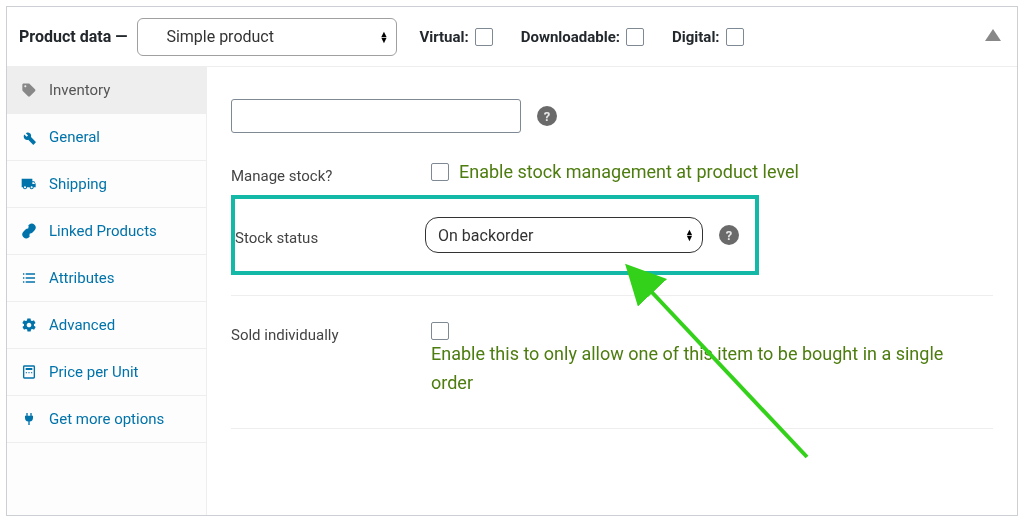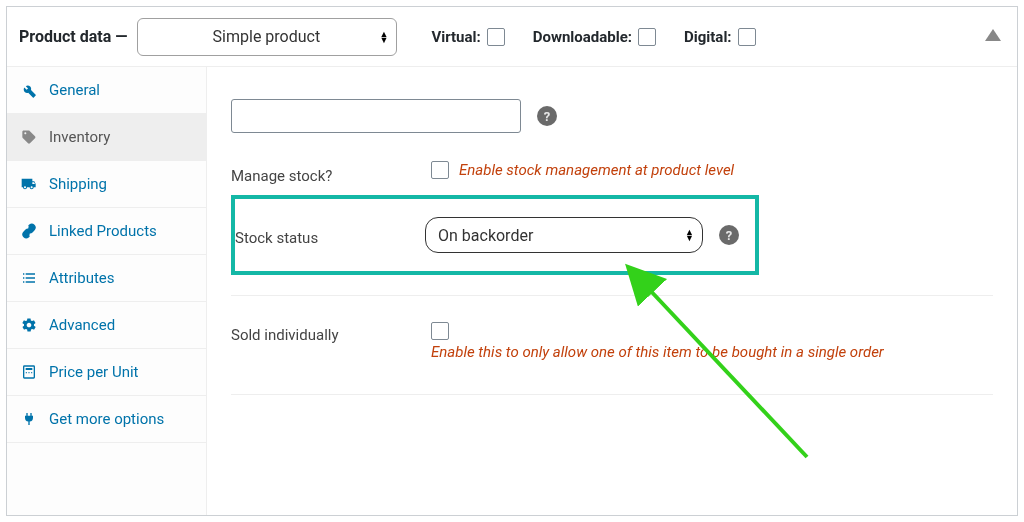--- a/index.html
+++ b/index.html
@@ -38,38 +38,37 @@
     display: inline-flex;
     align-items: center;
     border: 1px solid #a0a0a0;
     border-radius: 6px;
     background: #fff;
     height: 38px;
     padding: 0 30px 0 28px;
     font-size: 16px;
     min-width: 260px;
     cursor: default;
-    justify-content: center;
   }
   .select-caret {
     position: absolute;
     right: 8px;
     top: 50%;
     transform: translateY(-50%);
     display: flex;
     flex-direction: column;
     line-height: 6px;
     font-size: 9px;
     color: #000;
   }
   .hdr-check-group {
     display: flex;
     align-items: center;
     gap: 28px;
-    margin-left: 34px;
+    margin-left: 22px;
   }
   .hdr-check {
     display: flex;
     align-items: center;
     font-weight: 700;
     font-size: 15px;
     color: #23282d;
   }
   .hdr-check .box {
     width: 18px;
@@ -170,23 +169,22 @@
   .chk-box {
     width: 18px;
     height: 18px;
     border: 1px solid #7e8993;
     border-radius: 2px;
     margin-right: 10px;
     flex-shrink: 0;
     cursor: pointer;
   }
   .chk-text {
-    font-style: italic;
-    color: #c2410c;
-    font-size: 15px;
+    color: #4d7c0f;
+    font-size: 18px;
   }
   .stock-status-wrap {
     border: 4px solid #14b8a6;
     padding: 18px 10px 18px 0;
     margin-top: -4px;
     width: 528px;
     display: flex;
     align-items: center;
   }
   .stock-status-wrap .form-label { width: 190px; padding-left:0; }
@@ -237,35 +235,35 @@
         <span class="box"></span>
       </label>
     </div>
 
     <div class="collapse-tri"></div>
   </div>
 
   <div class="panel-body">
 
     <div class="sidebar">
+      <div class="sidebar-item active">
+        <span class="icon">
+          <svg width="16" height="16" viewBox="0 0 24 24">
+              <path fill="#888" d="M21 11l-8-8c-.4-.4-.9-.6-1.4-.6H4c-1.1 0-2 .9-2 2v7.6c0 .5.2 1 .6 1.4l8 8c.8.8 2 .8 2.8 0l7.6-7.6c.8-.8.8-2 0-2.8zM6.5 8C5.7 8 5 7.3 5 6.5S5.7 5 6.5 5 8 5.7 8 6.5 7.3 8 6.5 8z"></path>
+            </svg>
+        </span>
+        <span>Inventory</span>
+      </div>
       <div class="sidebar-item">
         <span class="icon">
           <svg width="16" height="16" viewBox="0 0 24 24">
               <path fill="#0073aa" d="M22 19l-7-7c.6-1.8.2-3.8-1.2-5.2-1.8-1.8-4.6-2-6.6-.6l3.4 3.4-2.2 2.2L5 8.4c-1.4 2-1.2 4.8.6 6.6C7 16.4 9 16.8 10.8 16.2l7 7c.4.4 1 .4 1.4 0l2.8-2.8c.4-.4.4-1 0-1.4z"></path>
             </svg>
         </span>
         <span>General</span>
-      </div>
-      <div class="sidebar-item active">
-        <span class="icon">
-          <svg width="16" height="16" viewBox="0 0 24 24">
-              <path fill="#888" d="M21 11l-8-8c-.4-.4-.9-.6-1.4-.6H4c-1.1 0-2 .9-2 2v7.6c0 .5.2 1 .6 1.4l8 8c.8.8 2 .8 2.8 0l7.6-7.6c.8-.8.8-2 0-2.8zM6.5 8C5.7 8 5 7.3 5 6.5S5.7 5 6.5 5 8 5.7 8 6.5 7.3 8 6.5 8z"></path>
-            </svg>
-        </span>
-        <span>Inventory</span>
       </div>
       <div class="sidebar-item">
         <span class="icon">
           <svg width="16" height="16" viewBox="0 0 24 24">
               <path fill="#0073aa" d="M20 8h-3V4H1v13h2c0 1.7 1.3 3 3 3s3-1.3 3-3h4c0 1.7 1.3 3 3 3s3-1.3 3-3h3v-5l-2-4zM6 18.5c-.8 0-1.5-.7-1.5-1.5s.7-1.5 1.5-1.5 1.5.7 1.5 1.5-.7 1.5-1.5 1.5zm10 0c-.8 0-1.5-.7-1.5-1.5s.7-1.5 1.5-1.5 1.5.7 1.5 1.5-.7 1.5-1.5 1.5zM17 12V9.5h2.5l1.5 2.5h-4z"></path>
             </svg>
         </span>
         <span>Shipping</span>
       </div>
       <div class="sidebar-item">

